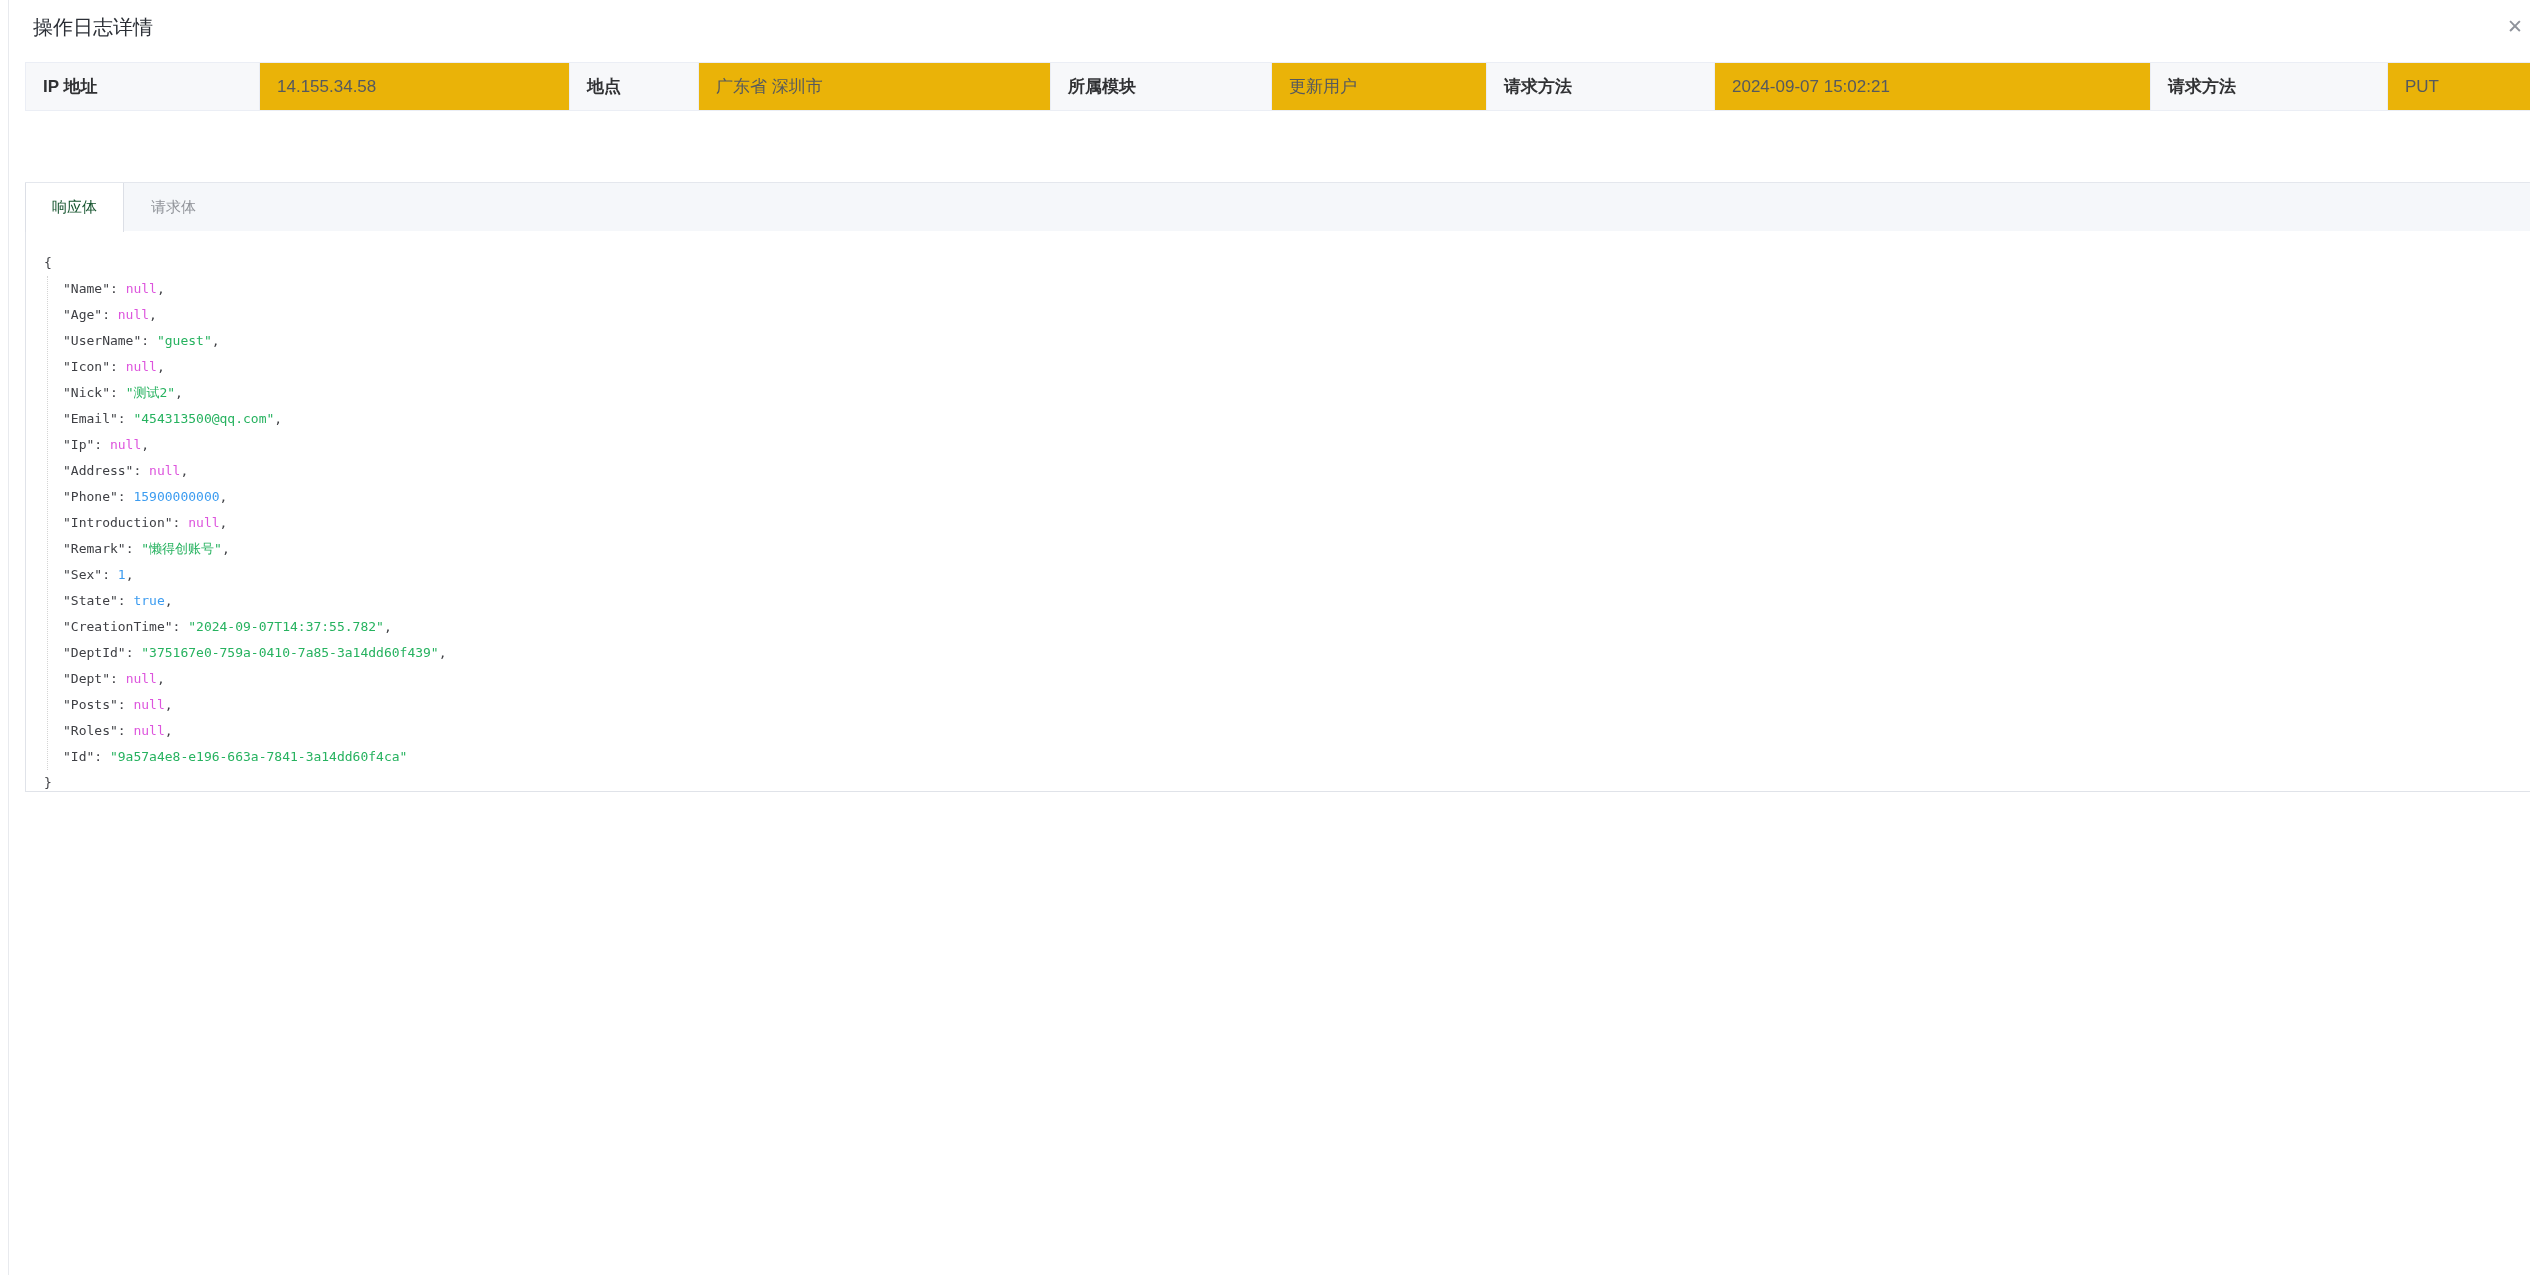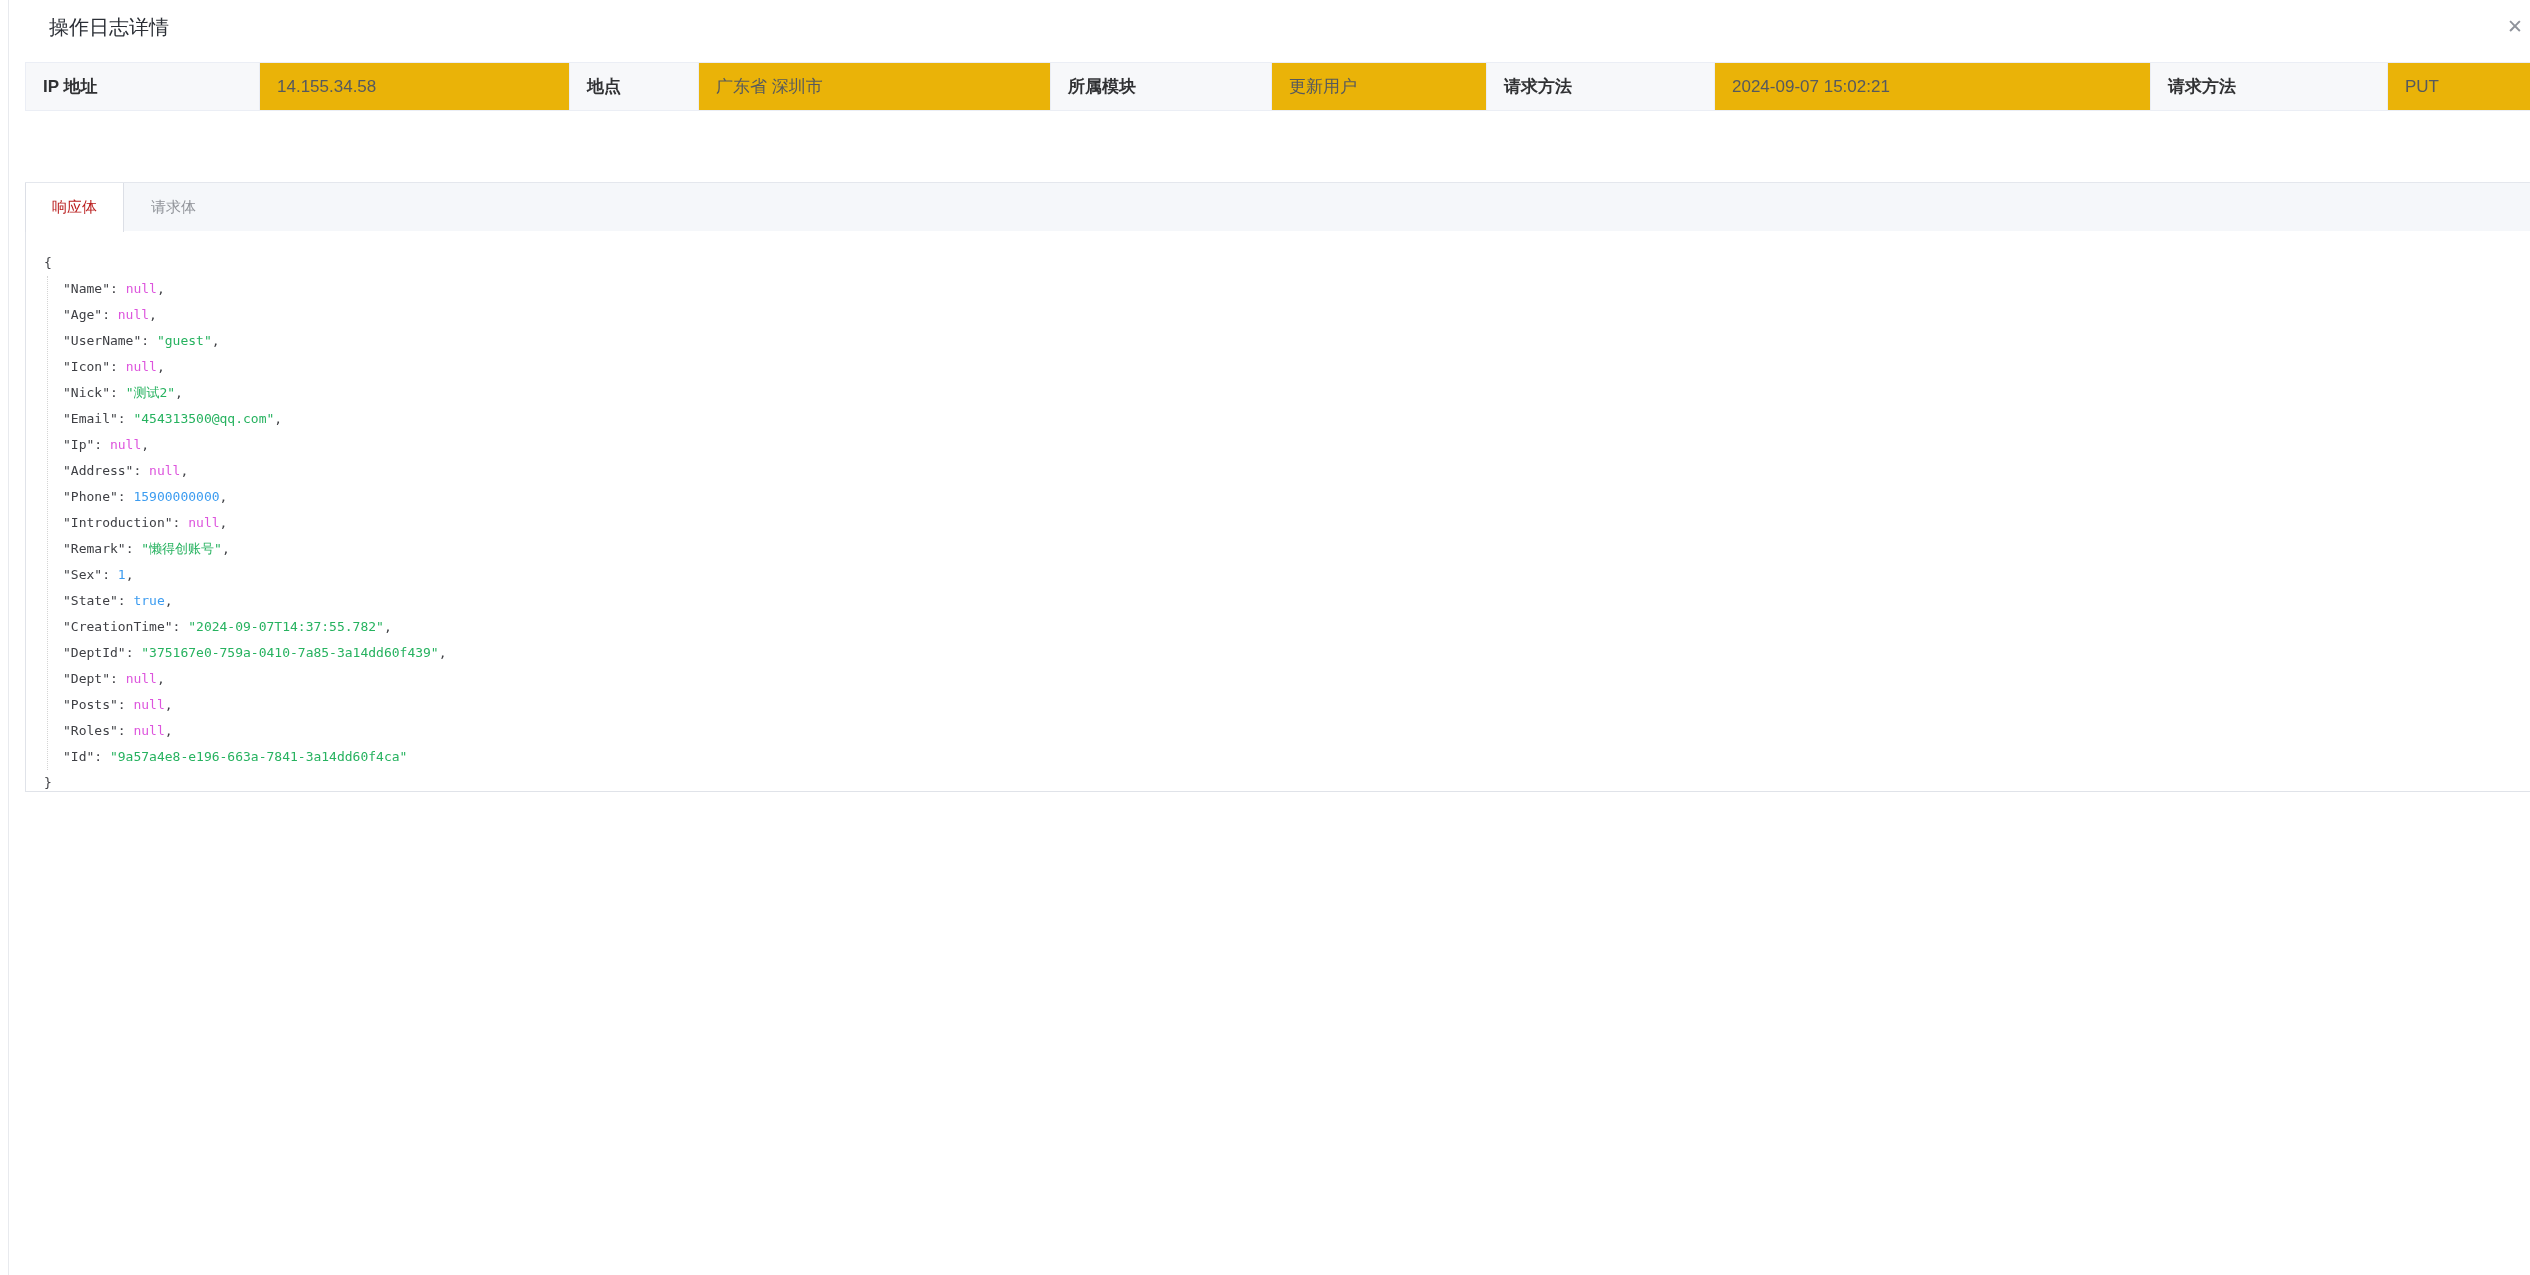--- a/index.html
+++ b/index.html
@@ -3,21 +3,21 @@
 <meta charset="utf-8">
 <style>
   html,body{margin:0;padding:0;}
   body{
     width:2530px;height:1275px;position:relative;background:#fff;
     font-family:"Liberation Sans",sans-serif;overflow:hidden;color:#303133;
   }
   .drawer-left-edge{position:absolute;left:8px;top:0;bottom:0;width:1px;background:#e8eaee;}
 
   
-  .dlg-header{position:absolute;left:49px;top:13px;right:40px;height:30px;}
+  .dlg-header{position:absolute;left:33px;top:13px;right:40px;height:30px;}
   .dlg-title{font-size:20px;color:#2b2f36;line-height:28px;}
   .dlg-close{
     position:absolute;top:14px;right:3px;width:24px;height:24px;line-height:24px;
     text-align:center;font-size:19px;color:#8f939b;cursor:pointer;background:none;border:none;padding:0;
     font-family:"DejaVu Sans",sans-serif;
   }
 
   
   table.desc{
     position:absolute;left:25px;top:62px;width:2506px;
@@ -35,21 +35,21 @@
   .tabs-header{
     position:absolute;left:25px;top:182px;width:2505px;height:48px;
     background:#f5f7fa;border-top:1px solid #e4e7ed;border-bottom:1px solid #dcdfe6;
     display:flex;box-sizing:content-box;
   }
   .tab{
     width:99px;height:48px;line-height:48px;text-align:center;font-size:15px;
     color:#909399;cursor:pointer;box-sizing:border-box;
   }
   .tab.active{
-    background:#fff;color:#b91c1c;
+    background:#fff;color:#14532d;
     border-left:1px solid #dcdfe6;border-right:1px solid #dcdfe6;
     height:49px;margin-bottom:-1px;position:relative;z-index:2;
   }
 
   
   .code-panel{
     position:absolute;left:25px;top:231px;width:2505px;height:561px;
     border-left:1px solid #e0e3e9;border-bottom:1px solid #e0e3e9;
     background:#fff;box-sizing:border-box;overflow:hidden;
   }

